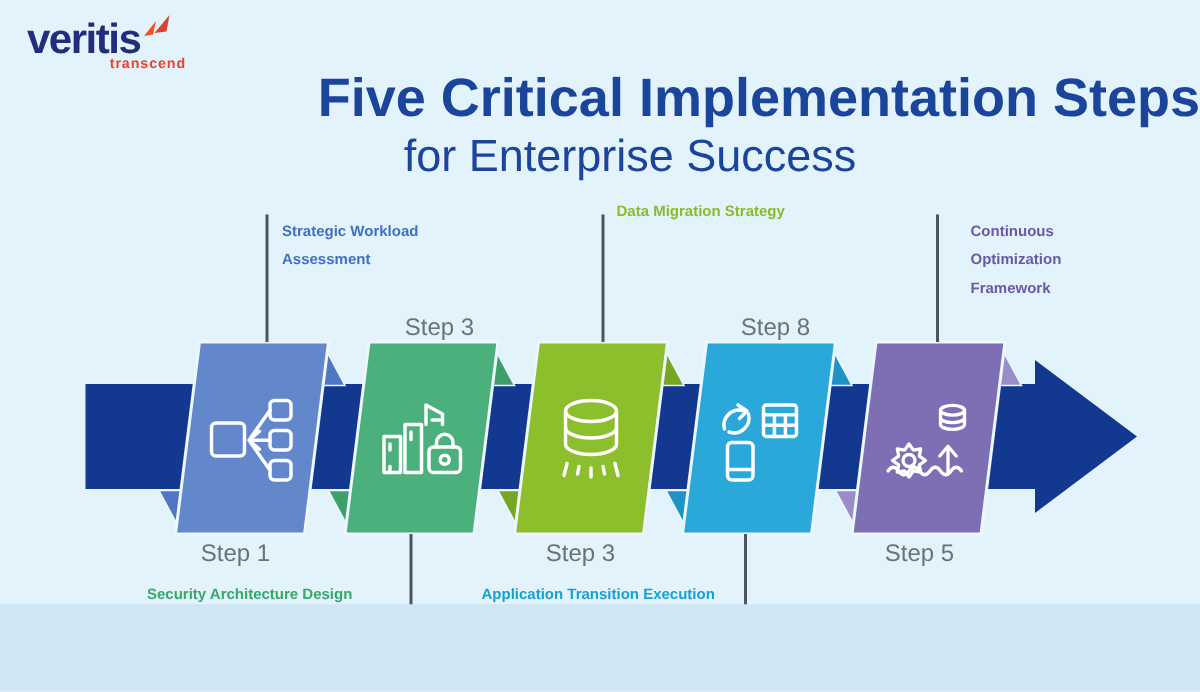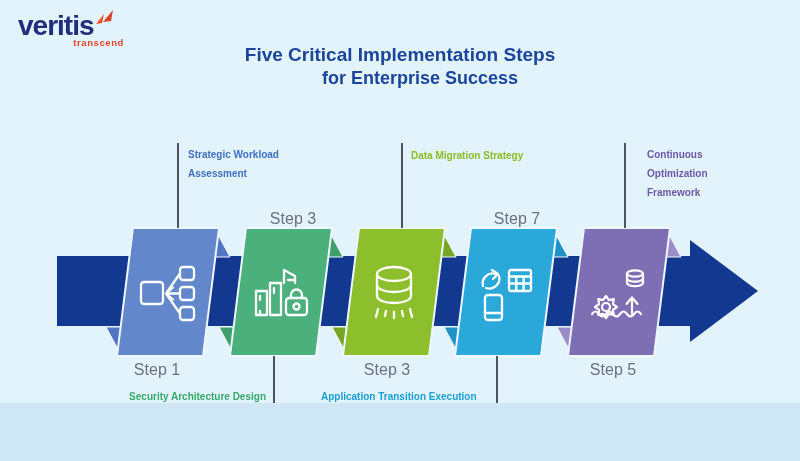--- a/index.html
+++ b/index.html
@@ -8,43 +8,43 @@
     font-family:"Liberation Sans",sans-serif;
   }
   
   .logo{position:absolute;left:18px;top:12px;width:120px;}
   .logo-row{position:relative;display:flex;align-items:flex-start;}
   .brand{font-size:28px;font-weight:bold;color:#222e7b;letter-spacing:-1px;line-height:1;}
   .logo-mark{margin-left:2px;margin-top:-2px;}
   .tagline{font-size:9.5px;font-weight:bold;color:#e8432d;letter-spacing:0.6px;text-align:right;margin-top:-3px;padding-right:14px;}
   
   .title-wrap{position:absolute;left:0;top:44px;width:800px;text-align:center;}
-  .title-line1{font-size:19px;font-weight:bold;line-height:1.15;}
-  .title-line2{font-size:18px;font-weight:bold;line-height:1.2;margin-top:2px;margin-left:40px;}
+  .title-line1{font-size:36px;font-weight:bold;line-height:1.15;text-align:right;}
+  .title-line2{font-size:30px;font-weight:normal;line-height:1.2;margin-top:2px;margin-left:40px;}
   
   .diagram{position:absolute;left:0;top:0;}
   
   .vline{position:absolute;width:2px;background:#4e545c;}
   .vl1{left:177px;top:143px;height:85px;}
   .vl2{left:273px;top:356px;height:89px;}
   .vl3{left:401px;top:143px;height:85px;}
   .vl4{left:496px;top:356px;height:89px;}
   .vl5{left:624px;top:143px;height:85px;}
   
   .cap{position:absolute;font-size:16px;color:#69727d;white-space:nowrap;transform:translateX(-50%);}
   .cap1{left:157px;top:361px;}
   .cap2{left:293px;top:210px;}
   .cap3{left:387px;top:361px;}
   .cap4{left:517px;top:210px;}
   .cap5{left:613px;top:361px;}
   
   .lbl{position:absolute;font-size:10px;font-weight:bold;line-height:19px;}
   .lbl1{left:188px;top:145px;width:150px;}
-  .lbl2{left:98px;top:387px;width:168px;text-align:right;}
-  .lbl3{left:411px;top:146px;width:120px;}
+  .lbl2{left:98px;top:387px;width:168px;text-align:left;}
+  .lbl3{left:411px;top:132px;width:120px;}
   .lbl4{left:321px;top:387px;width:168px;text-align:left;}
   .lbl5{left:637px;top:145px;width:112px;}
 </style>
 </head>
 <body>
 
 <div class="canvas" style="background: rgb(226, 243, 252);">
 
   <div class="logo">
     <div class="logo-row">
@@ -143,21 +143,21 @@
 
   <div class="vline vl1"></div>
   <div class="vline vl2"></div>
   <div class="vline vl3"></div>
   <div class="vline vl4"></div>
   <div class="vline vl5"></div>
 
   <div class="cap cap1">Step 1</div>
   <div class="cap cap2">Step 3</div>
   <div class="cap cap3">Step 3</div>
-  <div class="cap cap4">Step 7</div>
+  <div class="cap cap4">Step 8</div>
   <div class="cap cap5">Step 5</div>
 
   <div class="lbl lbl1" style="color: rgb(64, 112, 194);">Strategic Workload Assessment</div>
   <div class="lbl lbl2" style="color: rgb(54, 169, 106);">Security Architecture Design</div>
   <div class="lbl lbl3" style="color: rgb(140, 187, 42);">Data Migration Strategy</div>
   <div class="lbl lbl4" style="color: rgb(24, 159, 214);">Application Transition Execution</div>
   <div class="lbl lbl5" style="color: rgb(109, 88, 168); margin-left: 10px;">Continuous Optimization Framework</div>
 
 </div>
 

